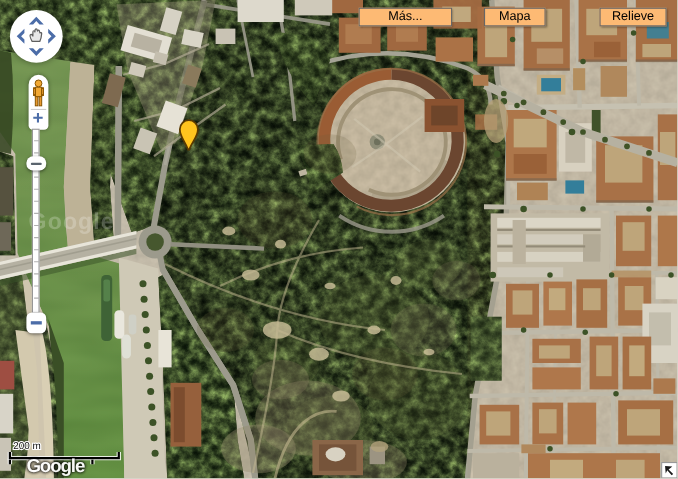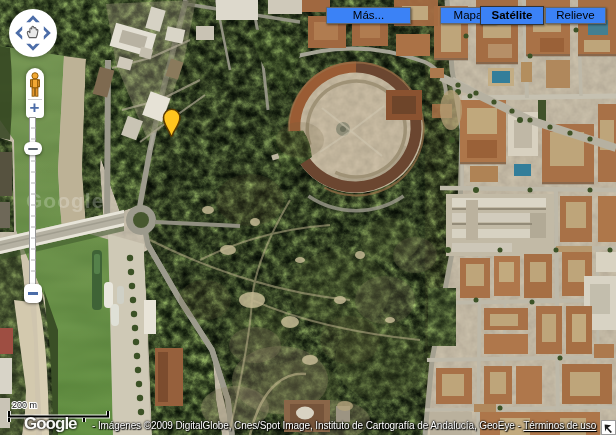--- a/index.html
+++ b/index.html
@@ -1,18 +1,18 @@
 <!DOCTYPE html>
 <html><head>
 <meta charset="utf-8">
 <style>
   html,body{margin:0;padding:0;}
   body{font-family:"Liberation Sans",sans-serif;}
   #map{position:relative;width:616px;height:435px;overflow:hidden;background:#c3bcab;}
-  .btn{position:absolute;background:#3b82f6;border:1px solid #676767;color:#000;
+  .btn{position:absolute;background:#fdba74;border:1px solid #676767;color:#000;
        font-size:11.5px;text-align:center;line-height:15px;height:15px;
        box-shadow:1px 1px 2px rgba(0,0,0,.45);}
 </style>
 </head>
 <body>
 <div id="map">
 
 <svg width="616" height="435" viewBox="0 0 616 435" style="position:absolute;left:0;top:0;filter:blur(0.4px)">
   <defs>
     <filter id="trees" x="0" y="0" width="100%" height="100%" color-interpolation-filters="sRGB">
@@ -515,39 +515,37 @@
 </div>
 
 <div style="position:absolute;left:24px;top:284px;width:18px;height:19px;background:#fff;border-radius:5px;box-shadow:0 1px 3px rgba(0,0,0,.5)">
   <div style="position:absolute;left:4px;right:4px;top:8px;height:3px;background:#4c6da8"></div>
 </div>
 
 <div class="btn" style="left:326px;top:7px;width:83px;">Más...</div>
 
 <div class="btn" style="left:440px;top:7px;width:54px;">Mapa</div>
 
-<div class="btn" style="left:480px;top:6px;width:62px;height:17px;line-height:17px;border-color:#333;font-weight:bold;">Satélite</div>
 
 <div class="btn" style="left:545px;top:7px;width:59px;text-align:center;">Relieve</div>
 
 <svg width="130" height="40" viewBox="0 0 130 40" style="position:absolute;left:0;top:396px">
   <g stroke="#fff" stroke-width="4" fill="none" opacity="0.85">
     <path d="M9 15 L9 20.5 L108 20.5 L108 15"></path>
     <path d="M9 20.5 L9 26 M84 20.5 L84 26"></path>
   </g>
   <g stroke="#000" stroke-width="2" fill="none">
     <path d="M9 15 L9 20.5 L108 20.5 L108 15"></path>
     <path d="M9 22 L9 26 M84 22 L84 26"></path>
   </g>
   <text x="12" y="12" font-size="9" fill="#111" stroke="#ffffff" stroke-width="2" paint-order="stroke" style="font-family:'Liberation Sans',sans-serif">200 m</text>
 </svg>
 
 <div style="position:absolute;left:24px;top:414px;color:#fff;font-size:17px;font-weight:bold;letter-spacing:-1px;text-shadow:0 0 3px #000,0 0 3px #000;opacity:.95">Google</div>
 
-<div style="position:absolute;left:92px;top:420px;color:#fff;font-size:10px;letter-spacing:-0.1px;text-shadow:0 0 2px #000,0 0 2px #000,1px 1px 1px #000;white-space:nowrap;"> - Imágenes ©2009 DigitalGlobe, Cnes/Spot Image, Instituto de Cartografía de Andalucía, GeoEye - <span style="text-decoration:underline">Términos de uso</span></div>
 
 <div style="position:absolute;left:601px;top:420px;width:15px;height:15px;background:#fff;border:1px solid #999;box-sizing:border-box;">
   <svg width="13" height="13" viewBox="0 0 13 13">
         <path d="M2.6 2.6 L9.2 3.2 L5.8 5.8 L10 10 L8.6 11 L4.6 6.6 L3.2 9.4 Z" fill="#1a1a1a"></path>
       </svg>
 </div>
 
 </div>
 
 </body></html>

